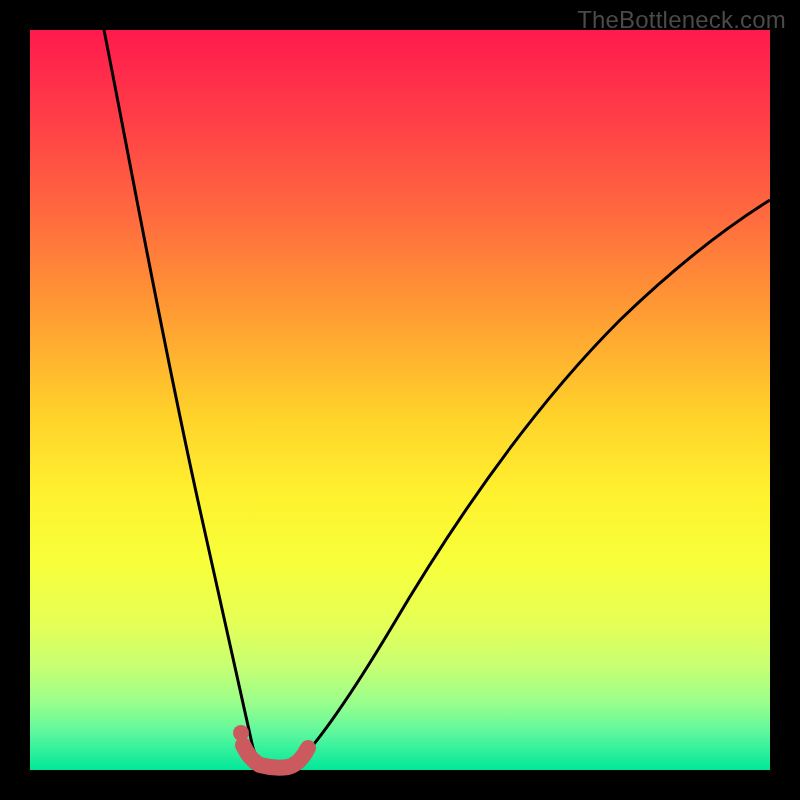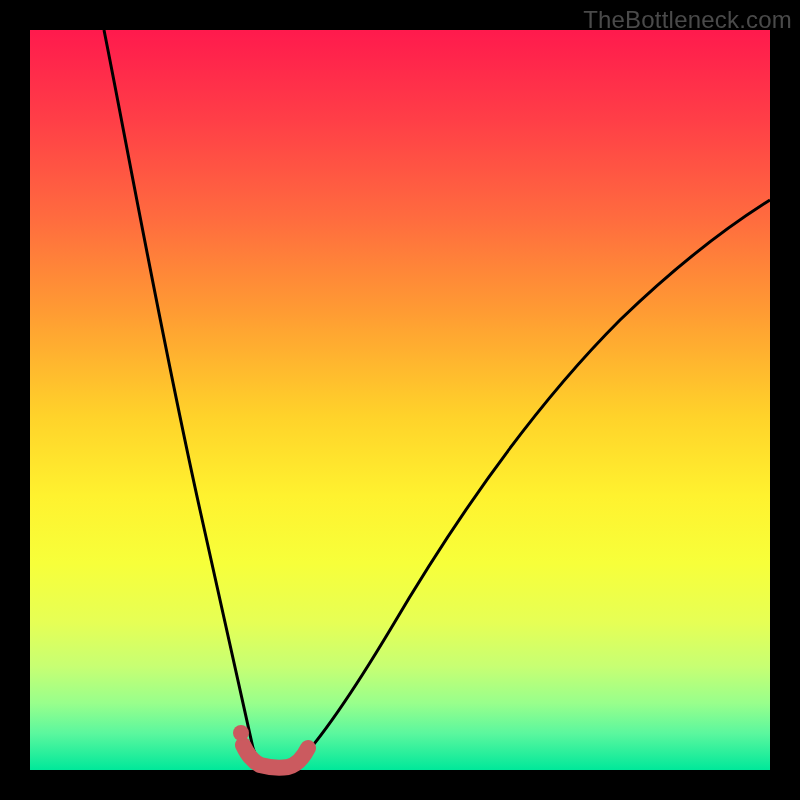--- a/index.html
+++ b/index.html
@@ -36,21 +36,21 @@
       #e6ff55 80%,
       #c7ff73 86%,
       #98ff8c 91%,
       #5cf79e 95%,
       #00e89a 100%
     );
   }
   .watermark {
     position: absolute;
     top: 6px;
-    right: 8px;
+    right: 14px;
     color: #4a4a4a;
     font-size: 24px;
     font-weight: 500;
     letter-spacing: 0.2px;
   }
   svg.curves {
     position: absolute;
     left: 30px;
     top: 30px;
     width: 740px;

